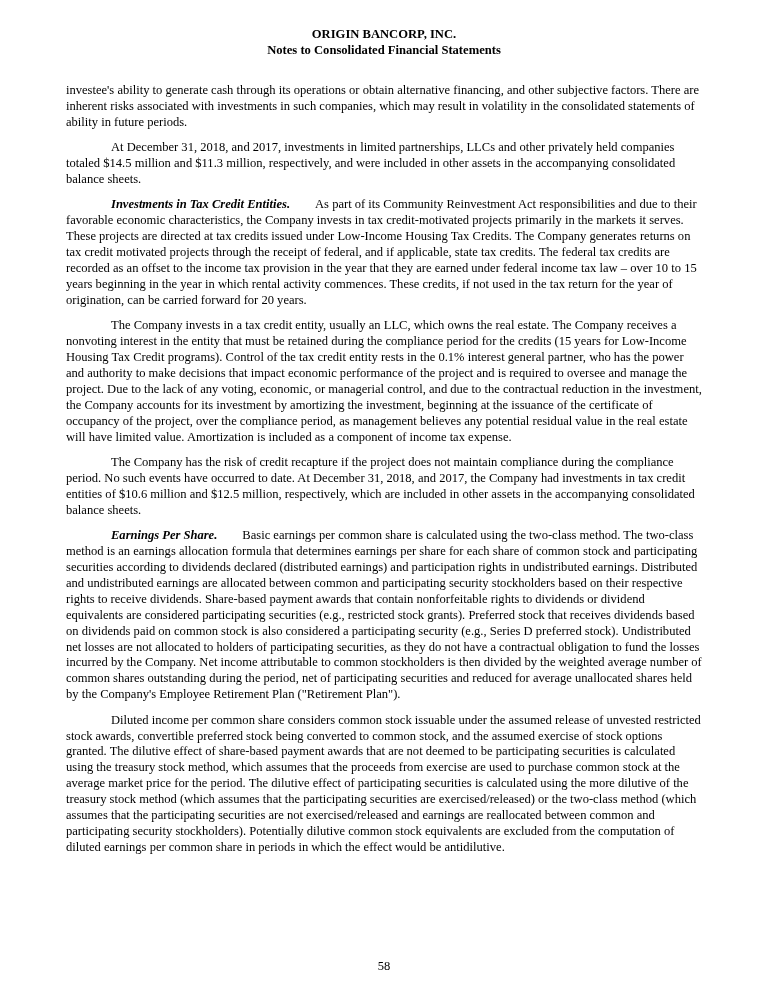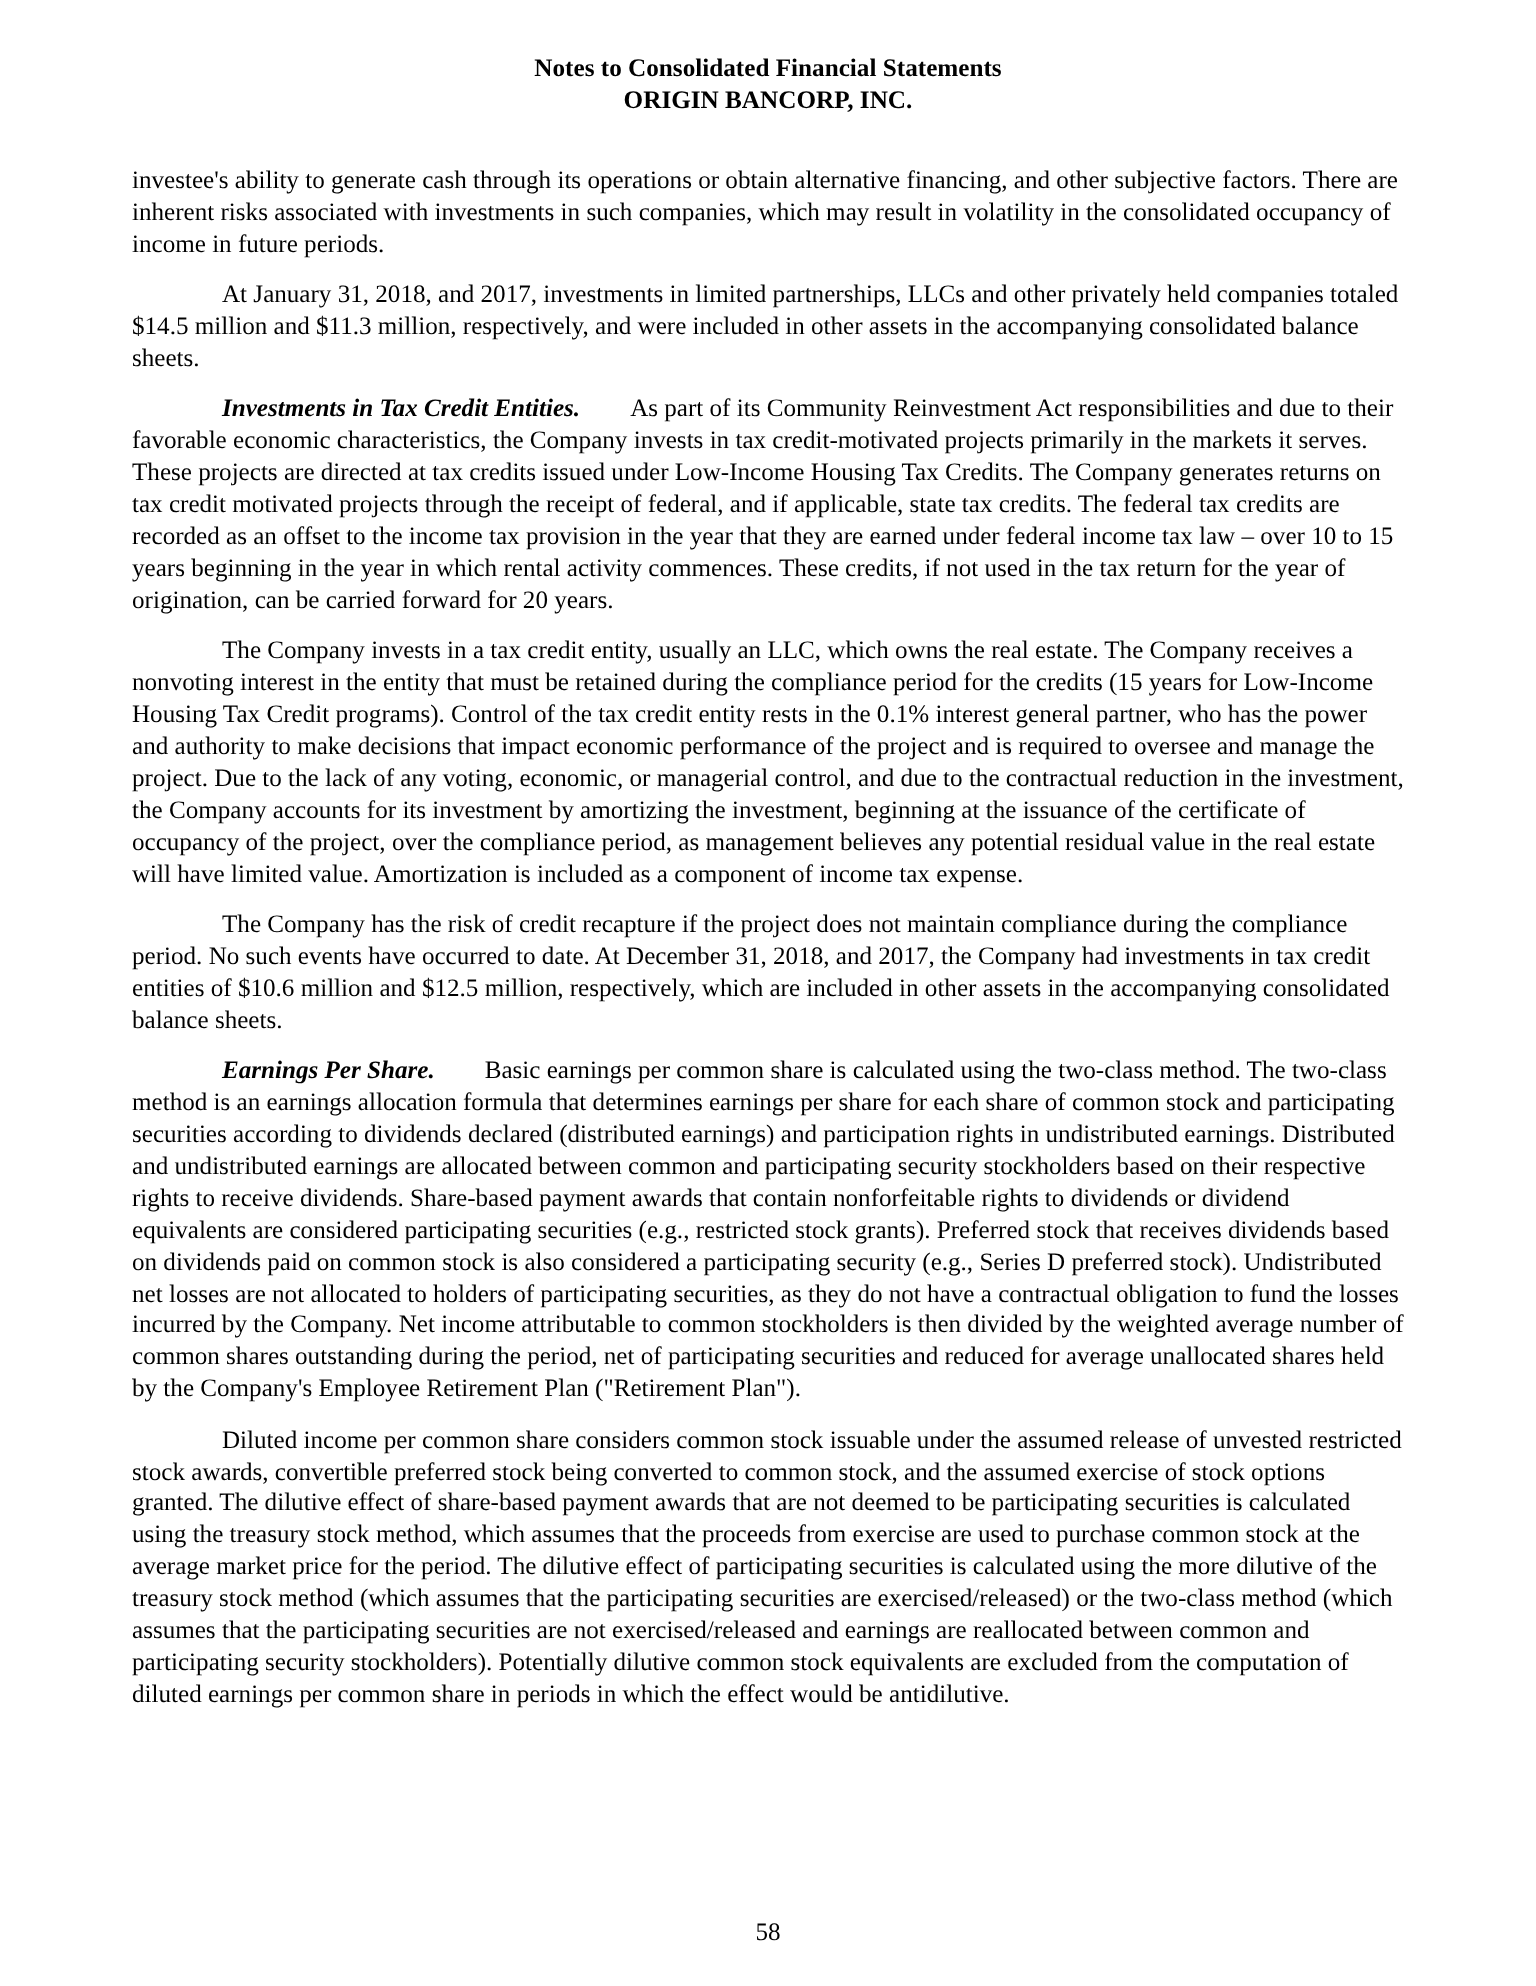--- a/index.html
+++ b/index.html
@@ -42,29 +42,29 @@
     font-size: 12.55px;
     line-height: 14px;
   }
 </style>
 </head>
 <body>
 
 <div class="page">
 
   <div class="doc-header">
+    <div>ORIGIN BANCORP, INC.</div>
     <div>Notes to Consolidated Financial Statements</div>
-    <div>ORIGIN BANCORP, INC.</div>
   </div>
 
   <div class="doc-body">
 
-    <p><span>investee's ability to generate cash through its operations or obtain alternative financing, and other subjective factors. There are inherent risks associated with investments in such companies, which may result in volatility in the consolidated occupancy of income in future periods.</span></p>
+    <p><span>investee's ability to generate cash through its operations or obtain alternative financing, and other subjective factors. There are inherent risks associated with investments in such companies, which may result in volatility in the consolidated statements of ability in future periods.</span></p>
 
-    <p class="indent"><span>At January 31, 2018, and 2017, investments in limited partnerships, LLCs and other privately held companies totaled $14.5 million and $11.3 million, respectively, and were included in other assets in the accompanying consolidated balance sheets.</span></p>
+    <p class="indent"><span>At December 31, 2018, and 2017, investments in limited partnerships, LLCs and other privately held companies totaled $14.5 million and $11.3 million, respectively, and were included in other assets in the accompanying consolidated balance sheets.</span></p>
 
     <p class="indent"><span class="runin">Investments in Tax Credit Entities.</span><span>As part of its Community Reinvestment Act responsibilities and due to their favorable economic characteristics, the Company invests in tax credit-motivated projects primarily in the markets it serves. These projects are directed at tax credits issued under Low-Income Housing Tax Credits. The Company generates returns on tax credit motivated projects through the receipt of federal, and if applicable, state tax credits. The federal tax credits are recorded as an offset to the income tax provision in the year that they are earned under federal income tax law – over 10 to 15 years beginning in the year in which rental activity commences. These credits, if not used in the tax return for the year of origination, can be carried forward for 20 years.</span></p>
 
     <p class="indent"><span>The Company invests in a tax credit entity, usually an LLC, which owns the real estate. The Company receives a nonvoting interest in the entity that must be retained during the compliance period for the credits (15 years for Low-Income Housing Tax Credit programs). Control of the tax credit entity rests in the 0.1% interest general partner, who has the power and authority to make decisions that impact economic performance of the project and is required to oversee and manage the project. Due to the lack of any voting, economic, or managerial control, and due to the contractual reduction in the investment, the Company accounts for its investment by amortizing the investment, beginning at the issuance of the certificate of occupancy of the project, over the compliance period, as management believes any potential residual value in the real estate will have limited value. Amortization is included as a component of income tax expense.</span></p>
 
     <p class="indent"><span>The Company has the risk of credit recapture if the project does not maintain compliance during the compliance period. No such events have occurred to date. At December 31, 2018, and 2017, the Company had investments in tax credit entities of $10.6 million and $12.5 million, respectively, which are included in other assets in the accompanying consolidated balance sheets.</span></p>
 
     <p class="indent"><span class="runin">Earnings Per Share.</span><span>Basic earnings per common share is calculated using the two-class method. The two-class method is an earnings allocation formula that determines earnings per share for each share of common stock and participating securities according to dividends declared (distributed earnings) and participation rights in undistributed earnings. Distributed and undistributed earnings are allocated between common and participating security stockholders based on their respective rights to receive dividends. Share-based payment awards that contain nonforfeitable rights to dividends or dividend equivalents are considered participating securities (e.g., restricted stock grants). Preferred stock that receives dividends based on dividends paid on common stock is also considered a participating security (e.g., Series D preferred stock). Undistributed net losses are not allocated to holders of participating securities, as they do not have a contractual obligation to fund the losses incurred by the Company. Net income attributable to common stockholders is then divided by the weighted average number of common shares outstanding during the period, net of participating securities and reduced for average unallocated shares held by the Company's Employee Retirement Plan ("Retirement Plan").</span></p>
 
     <p class="indent"><span>Diluted income per common share considers common stock issuable under the assumed release of unvested restricted stock awards, convertible preferred stock being converted to common stock, and the assumed exercise of stock options granted. The dilutive effect of share-based payment awards that are not deemed to be participating securities is calculated using the treasury stock method, which assumes that the proceeds from exercise are used to purchase common stock at the average market price for the period. The dilutive effect of participating securities is calculated using the more dilutive of the treasury stock method (which assumes that the participating securities are exercised/released) or the two-class method (which assumes that the participating securities are not exercised/released and earnings are reallocated between common and participating security stockholders). Potentially dilutive common stock equivalents are excluded from the computation of diluted earnings per common share in periods in which the effect would be antidilutive.</span></p>

